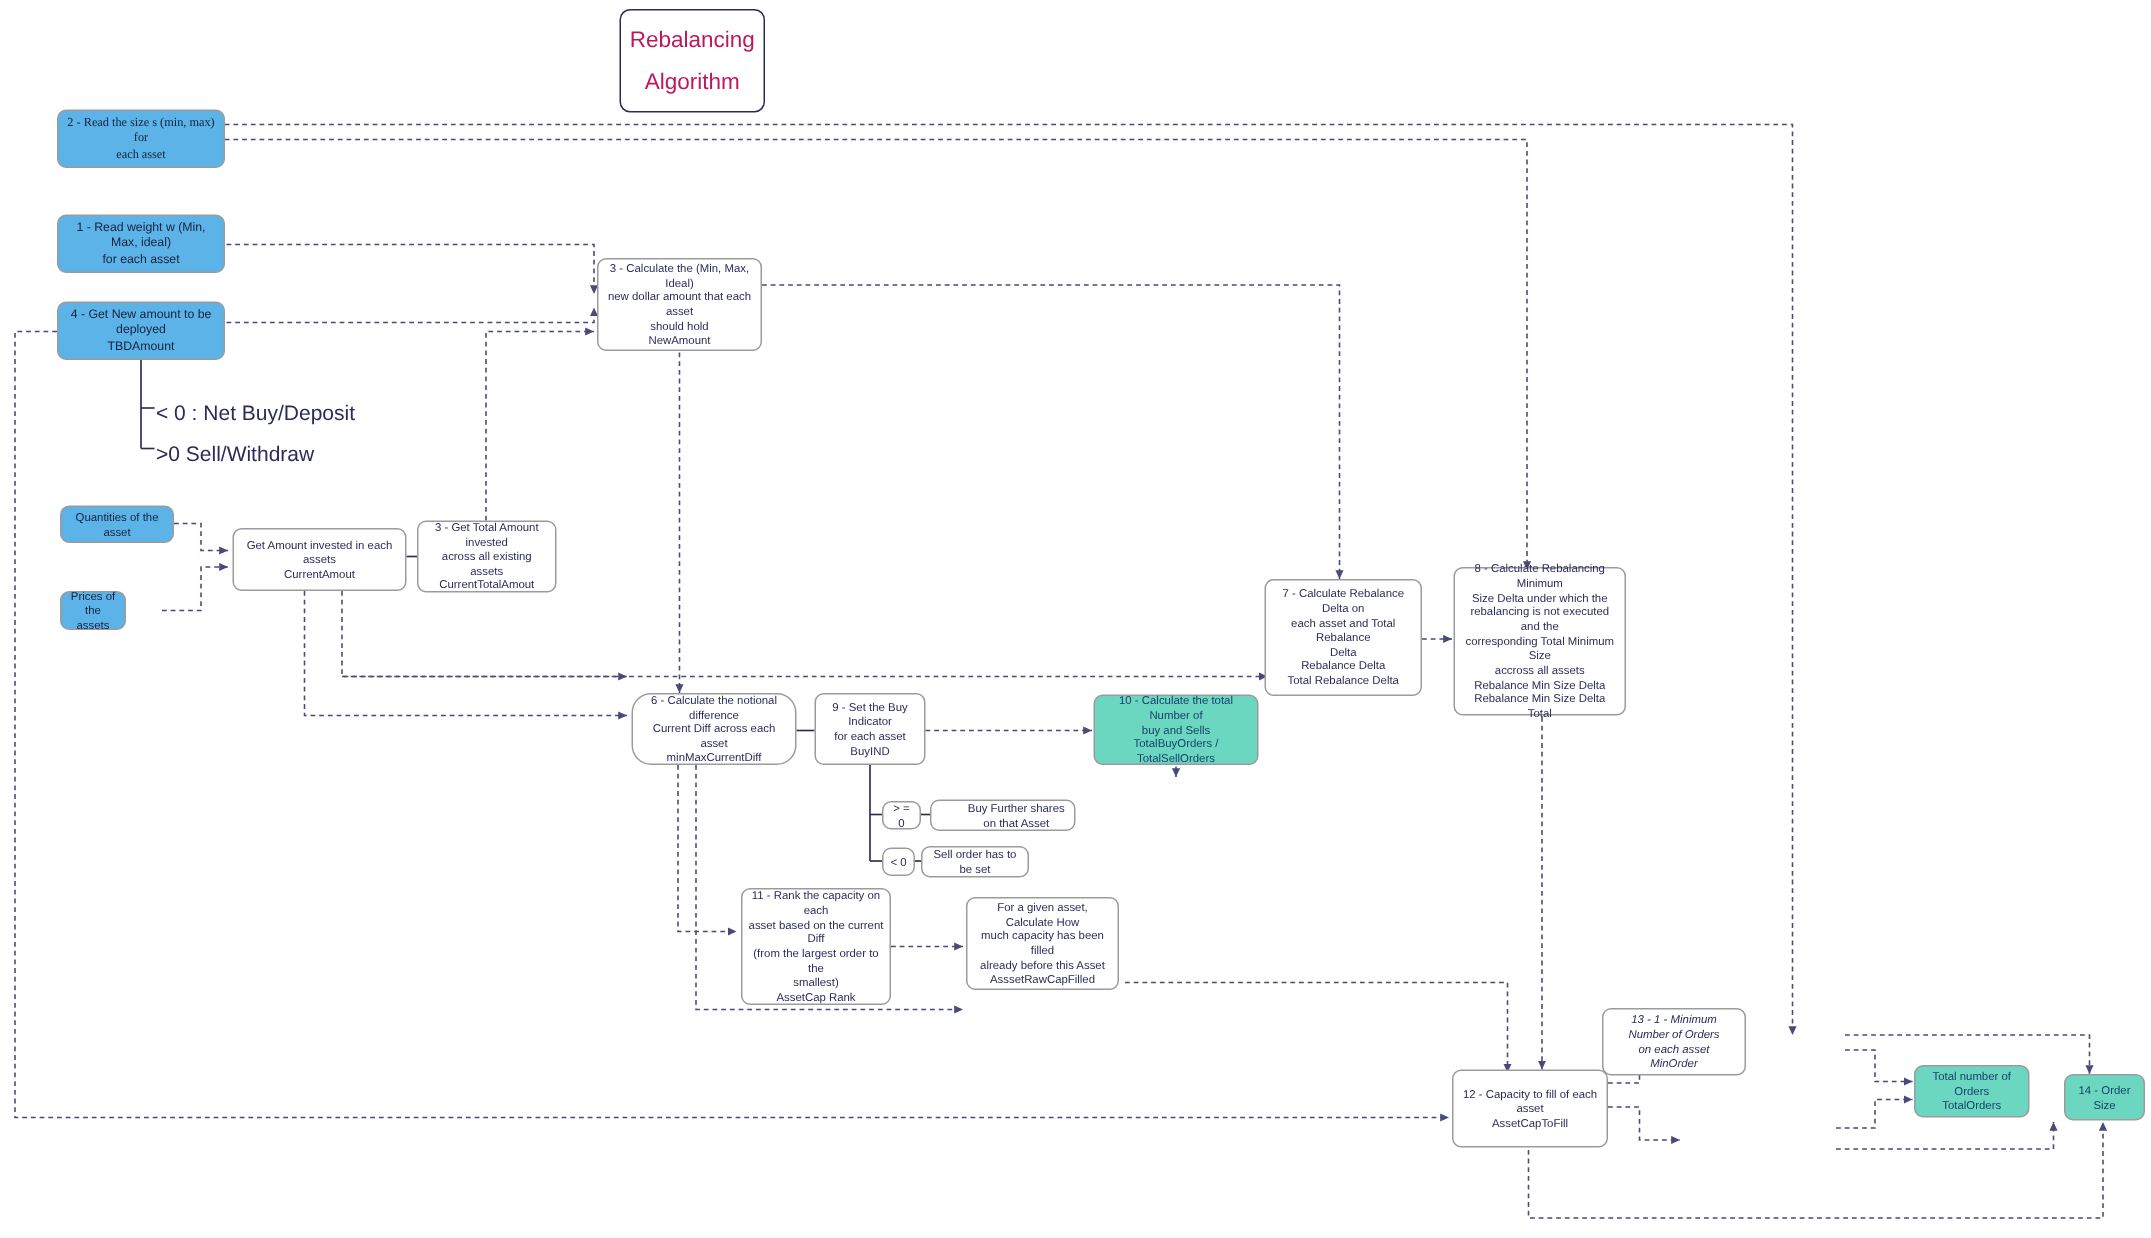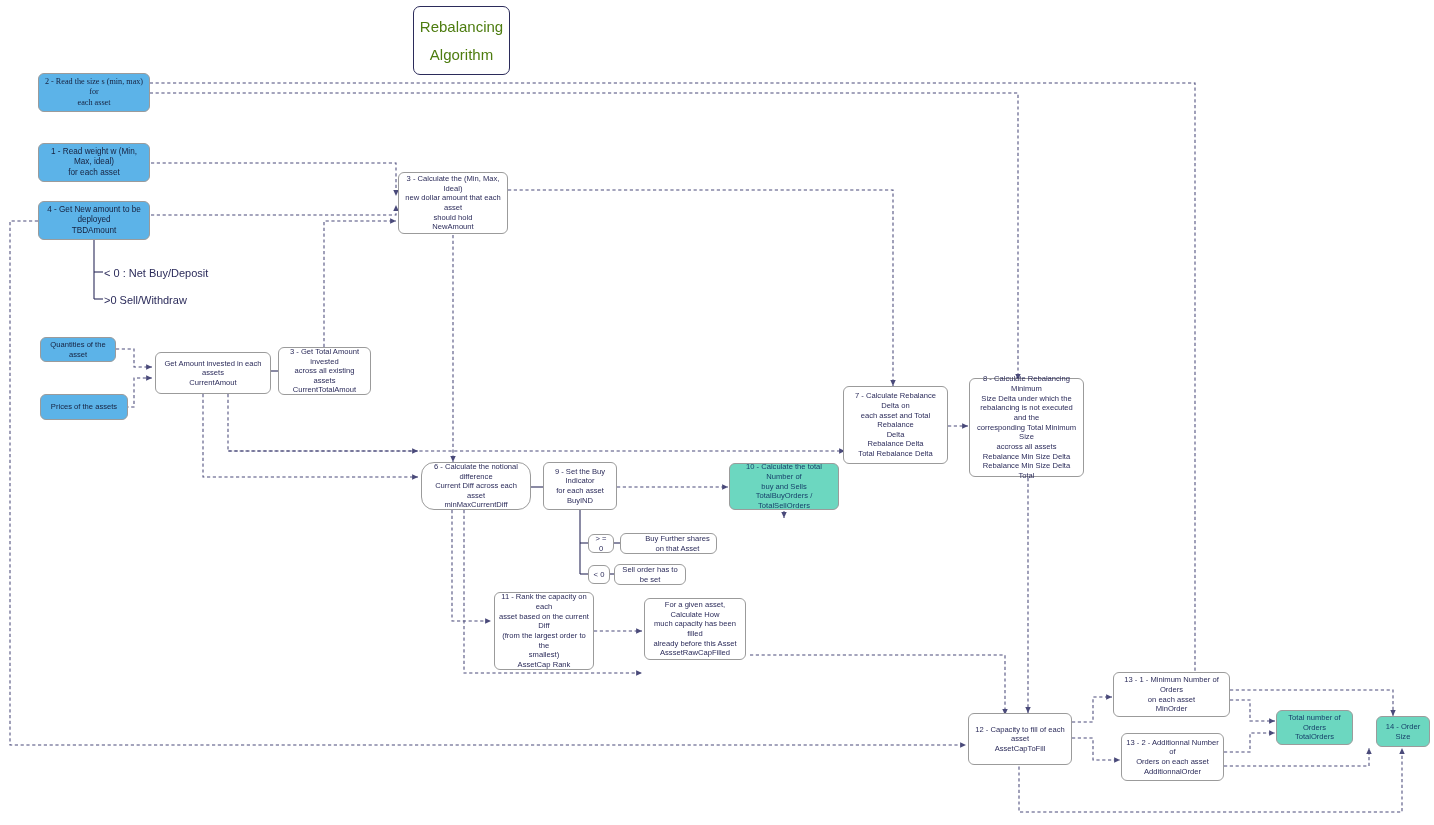--- a/index.html
+++ b/index.html
@@ -50,27 +50,27 @@
   .node.green {
     background: #6cd7c0;
     border-color: #9b9b9b;
     color: #16406a;
   }
   .node.title {
     border: 1.6px solid #2b2b5a;
     border-radius: 7px;
     font-size: 15px;
     line-height: 1.85;
-    color: #4d7c0f;
+    color: #be185d;
   }
   .f8 { font-size: 7.6px; }
   .f85 { font-size: 8.2px; }
   .label {
     position: absolute;
-    font-size: 11px;
+    font-size: 14px;
     color: #2b2b5a;
     white-space: nowrap;
     z-index: 3;
   }
 </style>
 </head>
 <body>
 
 <div id="canvas">
 
@@ -162,21 +162,21 @@
 
   <div class="node blue f85" style="left:38px; top:201px; width:112px; height:39px;">4 - Get New amount to be deployed
 TBDAmount</div>
 
   <div class="label" style="left:104px; top:267px;">&lt; 0 : Net Buy/Deposit</div>
 
   <div class="label" style="left:104px; top:294px;">&gt;0 Sell/Withdraw</div>
 
   <div class="node blue f8" style="left:40px; top:337px; width:76px; height:25px;">Quantities of the asset</div>
 
-  <div class="node blue f8" style="left:40px; top:394px; width:88px; height:26px;">Prices of the assets</div>
+  <div class="node blue f8" style="left:40px; top:394px; width:44px; height:26px;">Prices of the assets</div>
 
   <div class="node f8" style="left:155px; top:352px; width:116px; height:42px;">Get Amount invested in each assets
 CurrentAmout</div>
 
   <div class="node f8" style="left:278px; top:347px; width:93px; height:48px;">3 - Get Total Amount invested
 across all existing assets
 CurrentTotalAmout</div>
 
   <div class="node f8" style="left:398px; top:172px; width:110px; height:62px;">3 - Calculate the (Min, Max, Ideal)
 new dollar amount that each asset
@@ -224,26 +224,23 @@
 AssetCap Rank</div>
 
   <div class="node f8" style="left:644px; top:598px; width:102px; height:62px;">For a given asset, Calculate How
 much capacity has been filled
 already before this Asset
 AsssetRawCapFilled</div>
 
   <div class="node f8" style="left:968px; top:713px; width:104px; height:52px;">12 - Capacity to fill of each asset
 AssetCapToFill</div>
 
-  <div class="node f8" style="left:1113px; top:672px; width:117px; height:45px;">13 - 1 - Minimum Number of Orders
+  <div class="node f8" style="left:1068px; top:672px; width:96px; height:45px;font-style:italic;">13 - 1 - Minimum Number of Orders
 on each asset
 MinOrder</div>
 
-  <div class="node f8" style="left:1121px; top:733px; width:103px; height:48px;">13 - 2 -  Additionnal Number of
-Orders on each asset
-AdditionnalOrder</div>
 
   <div class="node green f8" style="left:1276px; top:710px; width:77px; height:35px;">Total number of Orders
 TotalOrders</div>
 
   <div class="node green f8" style="left:1376px; top:716px; width:54px; height:31px;">14 - Order Size</div>
 
 </div>
 
 </body></html>

